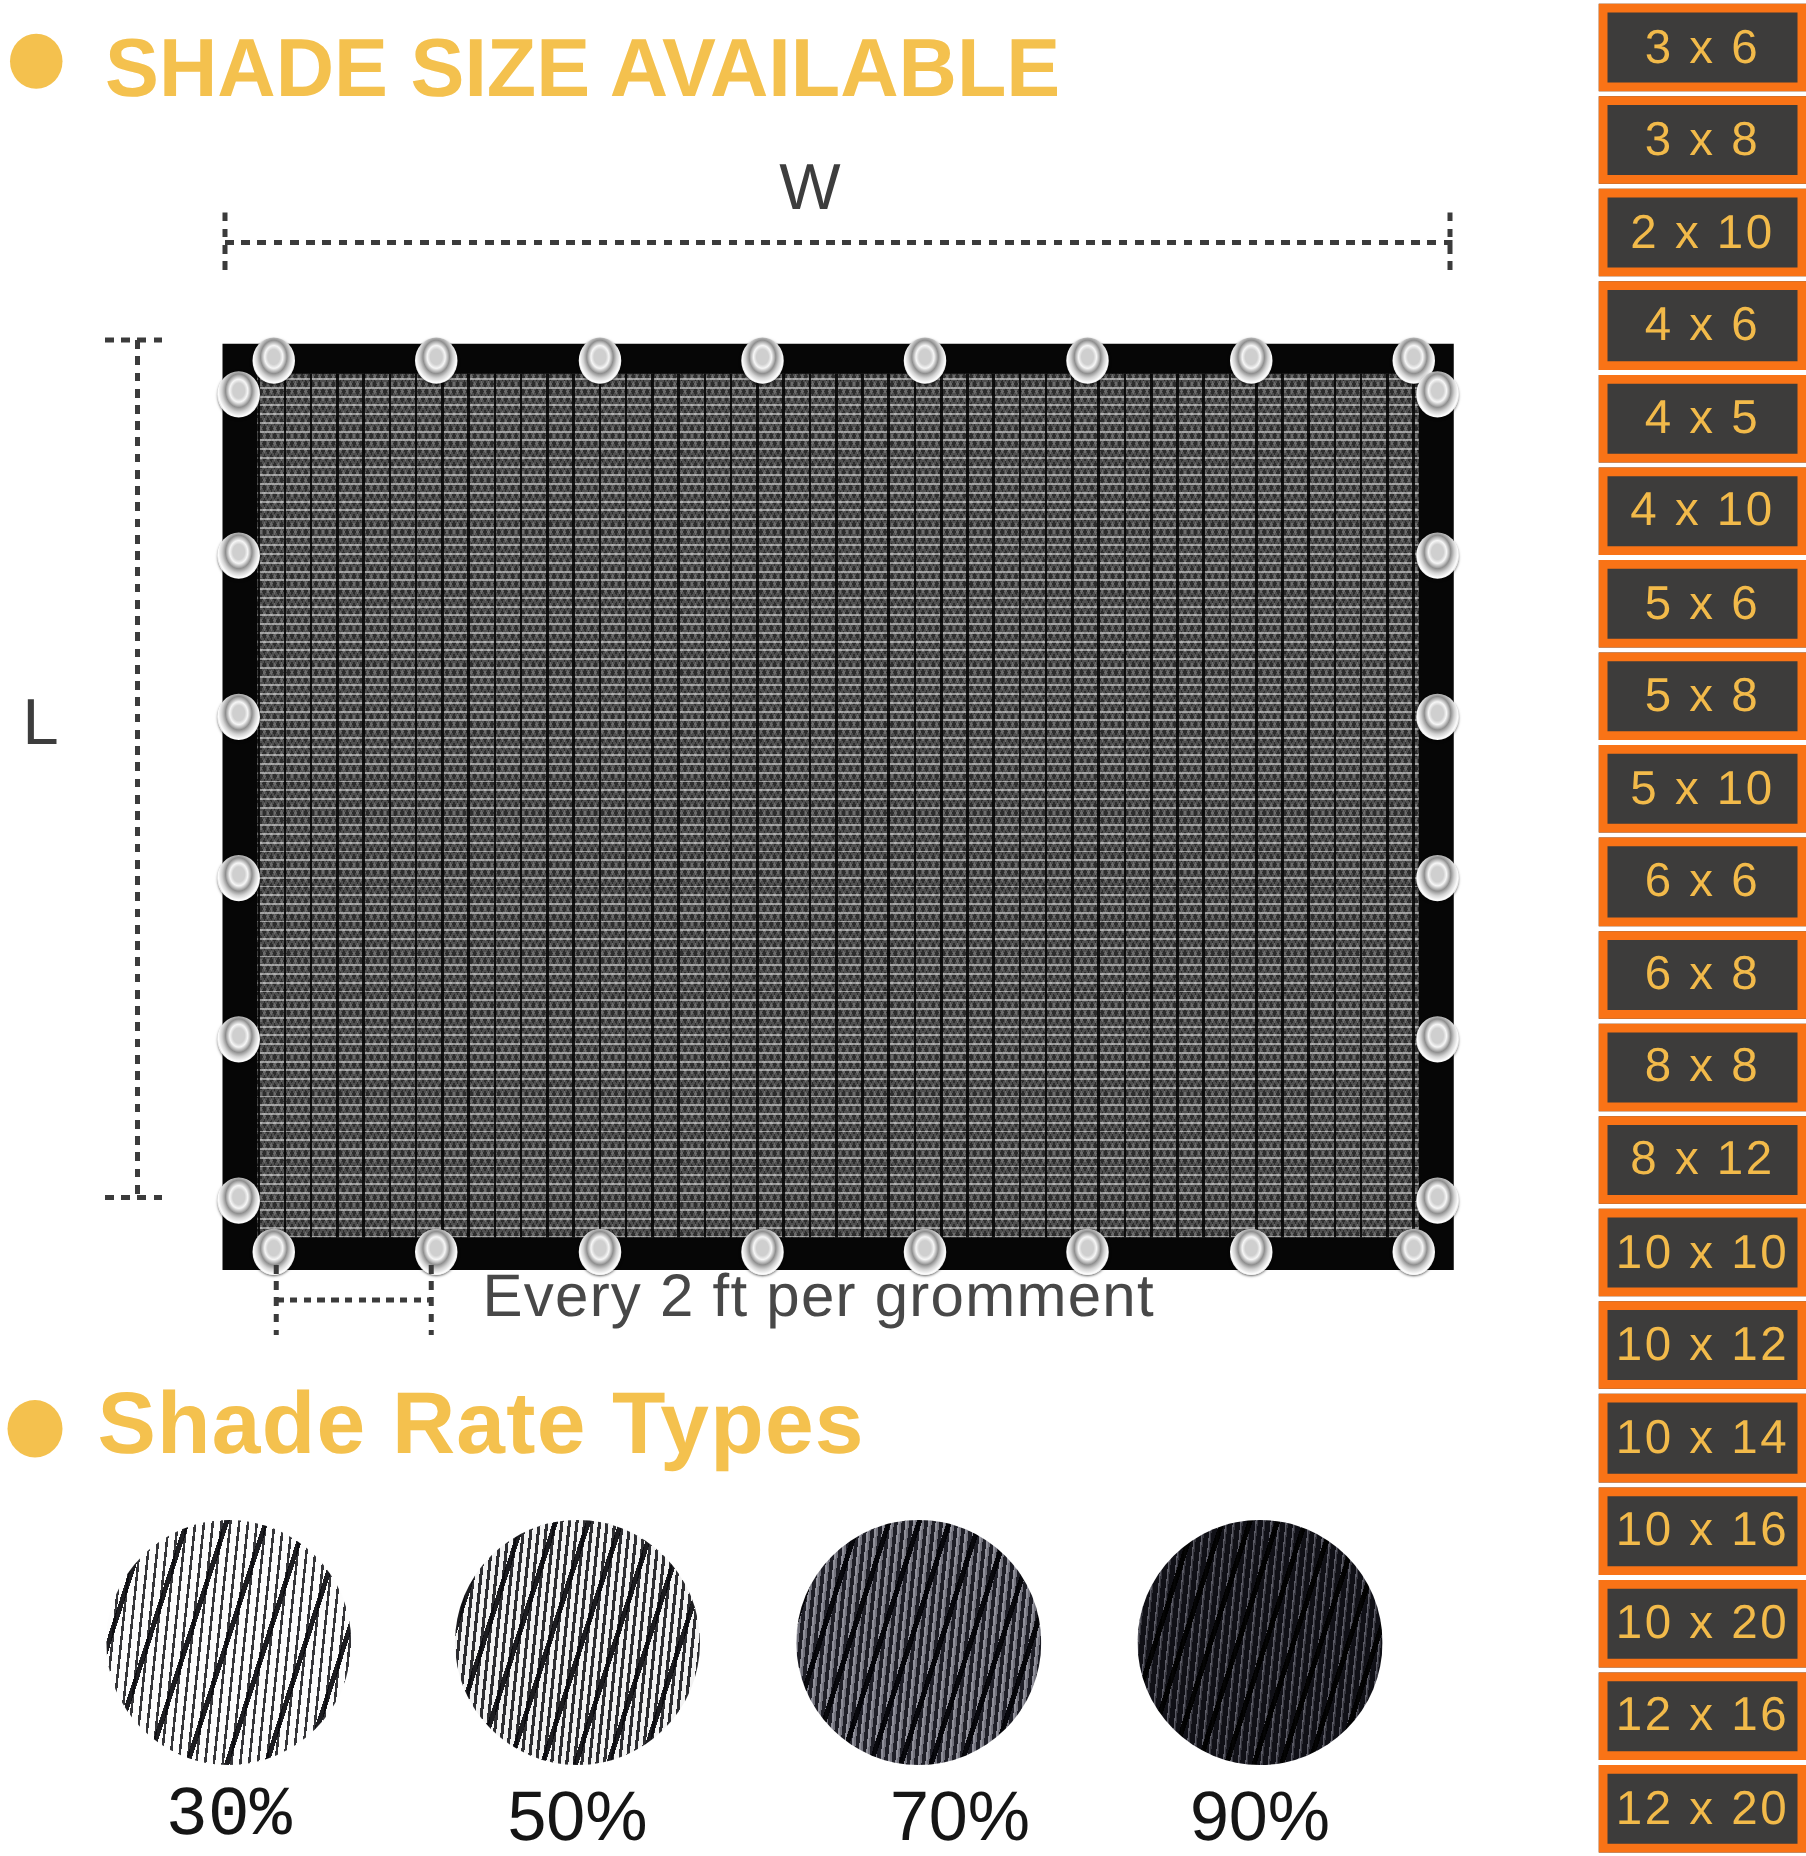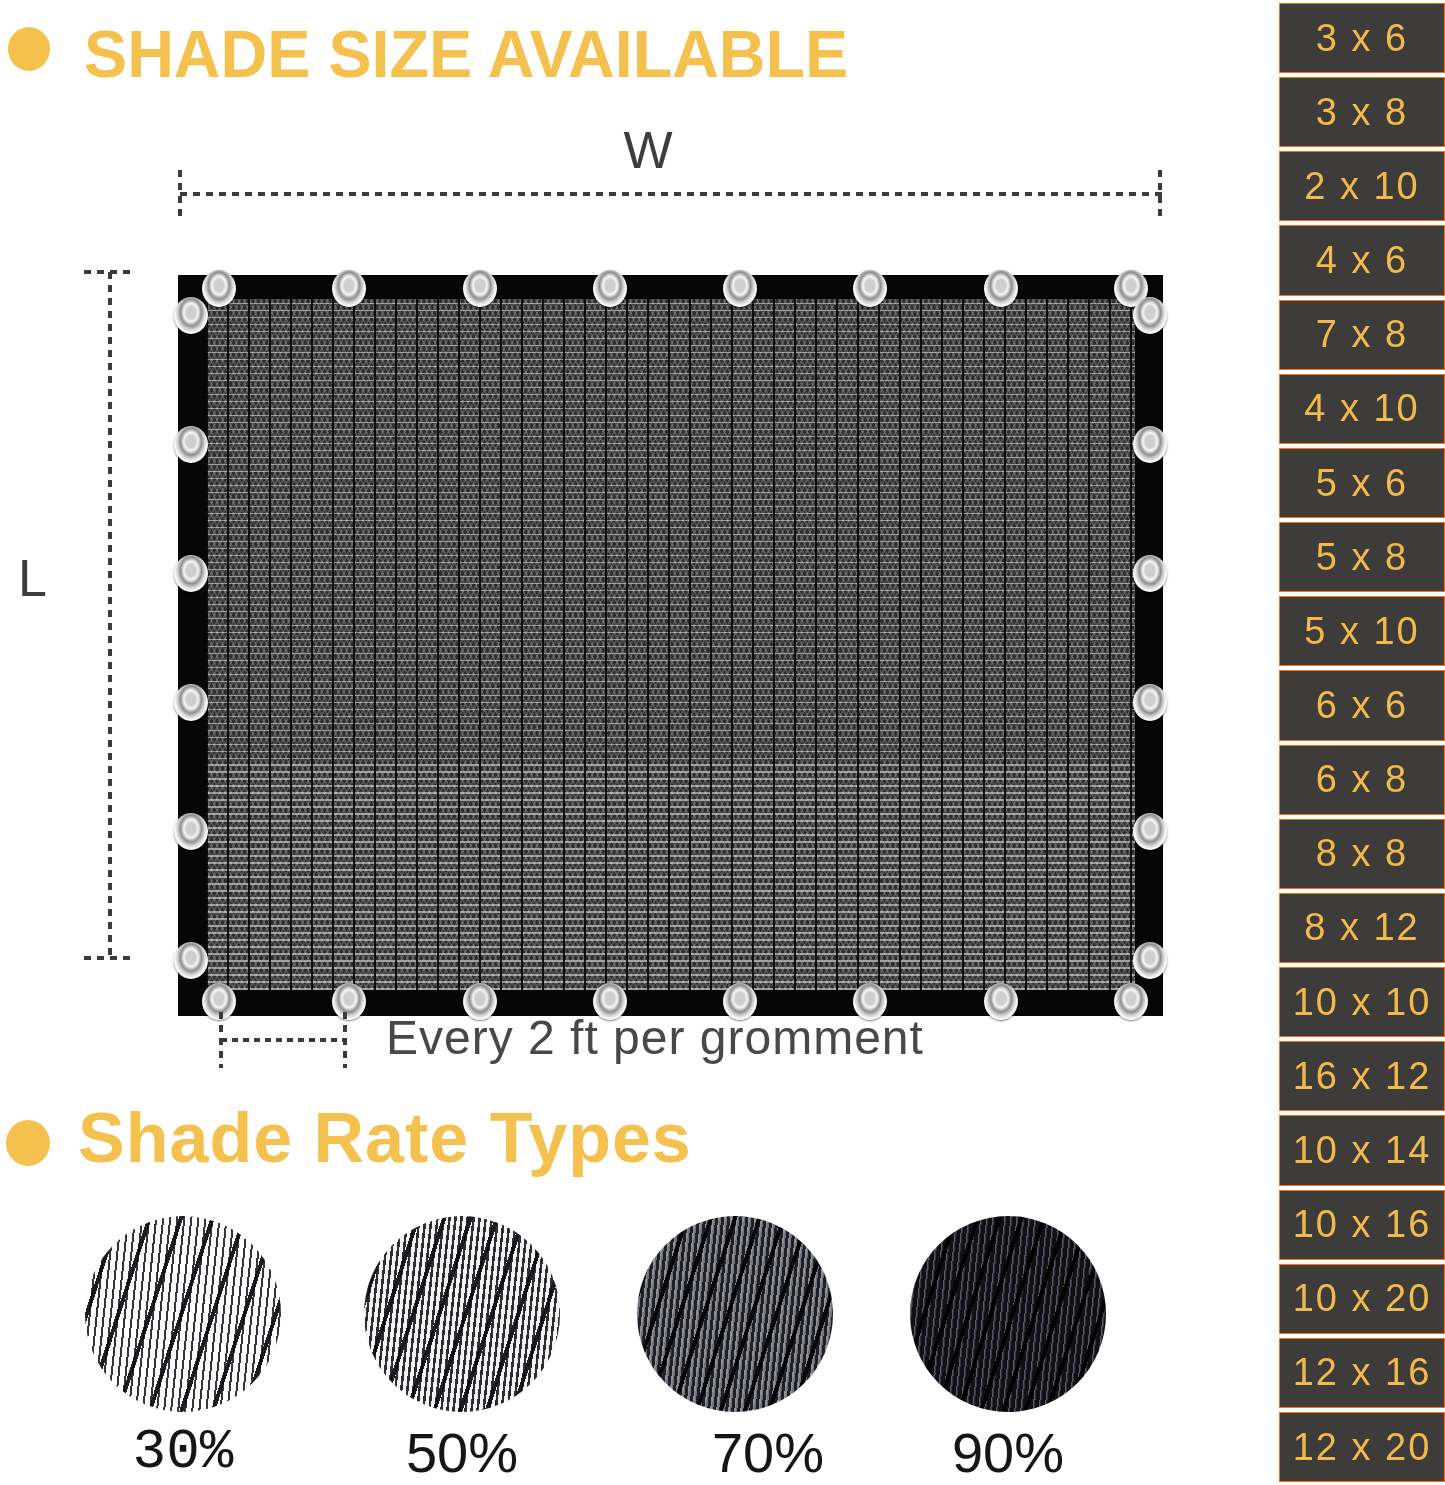--- a/index.html
+++ b/index.html
@@ -117,21 +117,21 @@
 
   
   .sizes-column{
     position:absolute;left:1279px;top:0;width:166px;height:1485px;
     display:flex;flex-direction:column;gap:4px;
     padding:3px 0;box-sizing:border-box;
   }
   .size-box{
     flex:1;
     background:#3D3C3B;
-    border:1px solid #f97316;
+    border:7px solid #f97316;
     display:flex;align-items:center;justify-content:center;
   }
   .size-box span{
     color:#F2BA4A;font-size:38px;letter-spacing:2px;white-space:nowrap;
   }
 </style>
 </head>
 <body>
 
 <div class="canvas">
@@ -209,21 +209,21 @@
       <div class="size-box">
         <span>3 x 8</span>
       </div>
       <div class="size-box">
         <span>2 x 10</span>
       </div>
       <div class="size-box">
         <span>4 x 6</span>
       </div>
       <div class="size-box">
-        <span>7 x 8</span>
+        <span>4 x 5</span>
       </div>
       <div class="size-box">
         <span>4 x 10</span>
       </div>
       <div class="size-box">
         <span>5 x 6</span>
       </div>
       <div class="size-box">
         <span>5 x 8</span>
       </div>
@@ -239,21 +239,21 @@
       <div class="size-box">
         <span>8 x 8</span>
       </div>
       <div class="size-box">
         <span>8 x 12</span>
       </div>
       <div class="size-box">
         <span>10 x 10</span>
       </div>
       <div class="size-box">
-        <span>16 x 12</span>
+        <span>10 x 12</span>
       </div>
       <div class="size-box">
         <span>10 x 14</span>
       </div>
       <div class="size-box">
         <span>10 x 16</span>
       </div>
       <div class="size-box">
         <span>10 x 20</span>
       </div>

